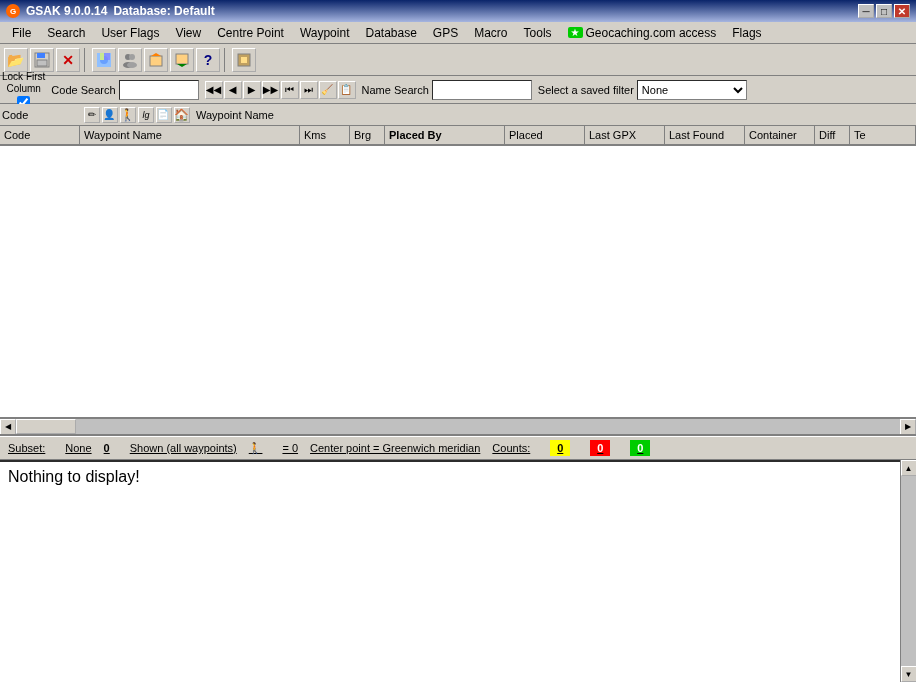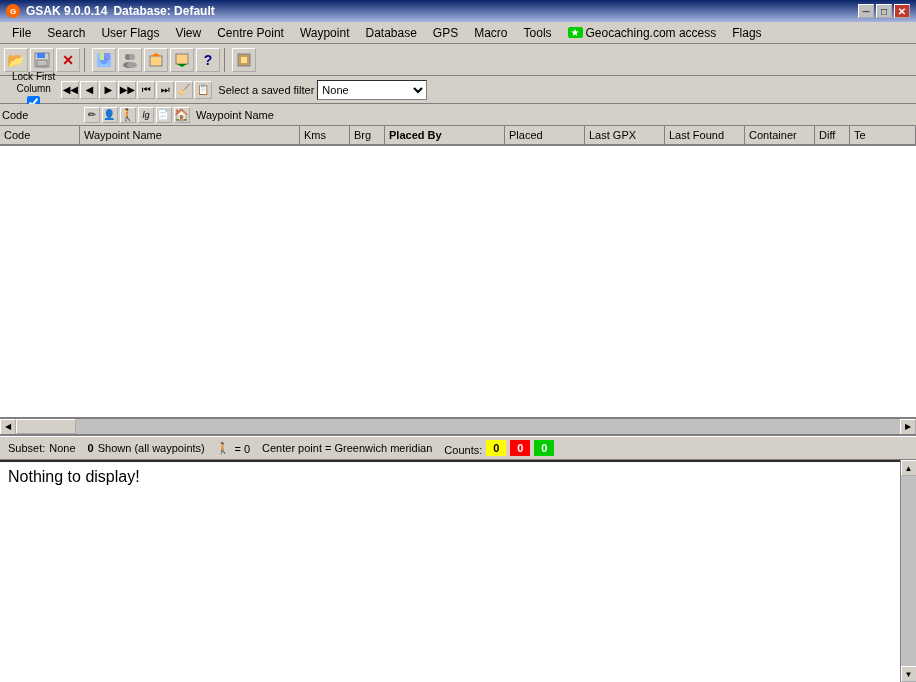--- a/index.html
+++ b/index.html
@@ -66,21 +66,21 @@
     }
     .tb-separator { width: 4px; height: 24px; border-left: 1px solid #808080; margin: 0 2px; }
 
     
     #filter-row {
       background: #d4d0c8;
       border-bottom: 1px solid #808080;
       height: 28px;
       display: flex;
       align-items: center;
-      padding: 2px 12px;
+      padding: 2px 2px;
       gap: 6px;
     }
     .filter-group { display: flex; align-items: center; gap: 3px; }
     .filter-label { font-size: 11px; white-space: nowrap; }
     .filter-input {
       height: 20px;
       border: 1px inset #808080;
       background: white;
       padding: 0 2px;
       font-size: 11px;
@@ -152,21 +152,21 @@
       background: #d4d0c8;
       border-top: 1px solid #fff;
       border-bottom: 1px solid #808080;
       height: 24px;
       display: flex;
       align-items: center;
       padding: 0 8px;
       gap: 12px;
       font-size: 11px;
     }
-    .status-segment { display: flex; align-items: flex-end; gap: 4px; }
+    .status-segment { display: flex; align-items: center; gap: 20px; text-decoration: underline; }
     .count-box {
       width: 20px; height: 16px;
       display: flex; align-items: center; justify-content: center;
       font-size: 11px; font-weight: bold; color: #000;
     }
 
     
     #lower-panel {
       flex: 1;
       background: white;
@@ -331,32 +331,40 @@
 
   <div id="filter-row">
 
     <div class="filter-group">
       <div style="display:flex;flex-direction:column;align-items:center;">
         <span class="filter-label" style="line-height:1.2;text-align:center;font-size:10px;">Lock First<br>Column</span>
         <input type="checkbox" checked="" style="margin-top: 1px;">
       </div>
     </div>
 
+    <div class="filter-group">
+      <span class="filter-label">Code Search</span>
+      <input type="text" class="filter-input" style="width: 80px;">
+    </div>
 
     <div style="display:flex;align-items:center;gap:1px;">
       <div class="nav-btn">◀◀</div>
       <div class="nav-btn">◀</div>
       <div class="nav-btn">▶</div>
       <div class="nav-btn">▶▶</div>
       <div class="nav-btn">⏮</div>
       <div class="nav-btn">⏭</div>
       <div class="nav-btn">🧹</div>
       <div class="nav-btn">📋</div>
     </div>
 
+    <div class="filter-group">
+      <span class="filter-label">Name Search</span>
+      <input type="text" class="filter-input" style="width: 100px;">
+    </div>
 
 
     <div class="filter-group">
       <span class="filter-label">Select a saved filter</span>
       <select class="filter-select" style="width:110px;">
         <option>None</option>
       </select>
     </div>
 
   </div>

